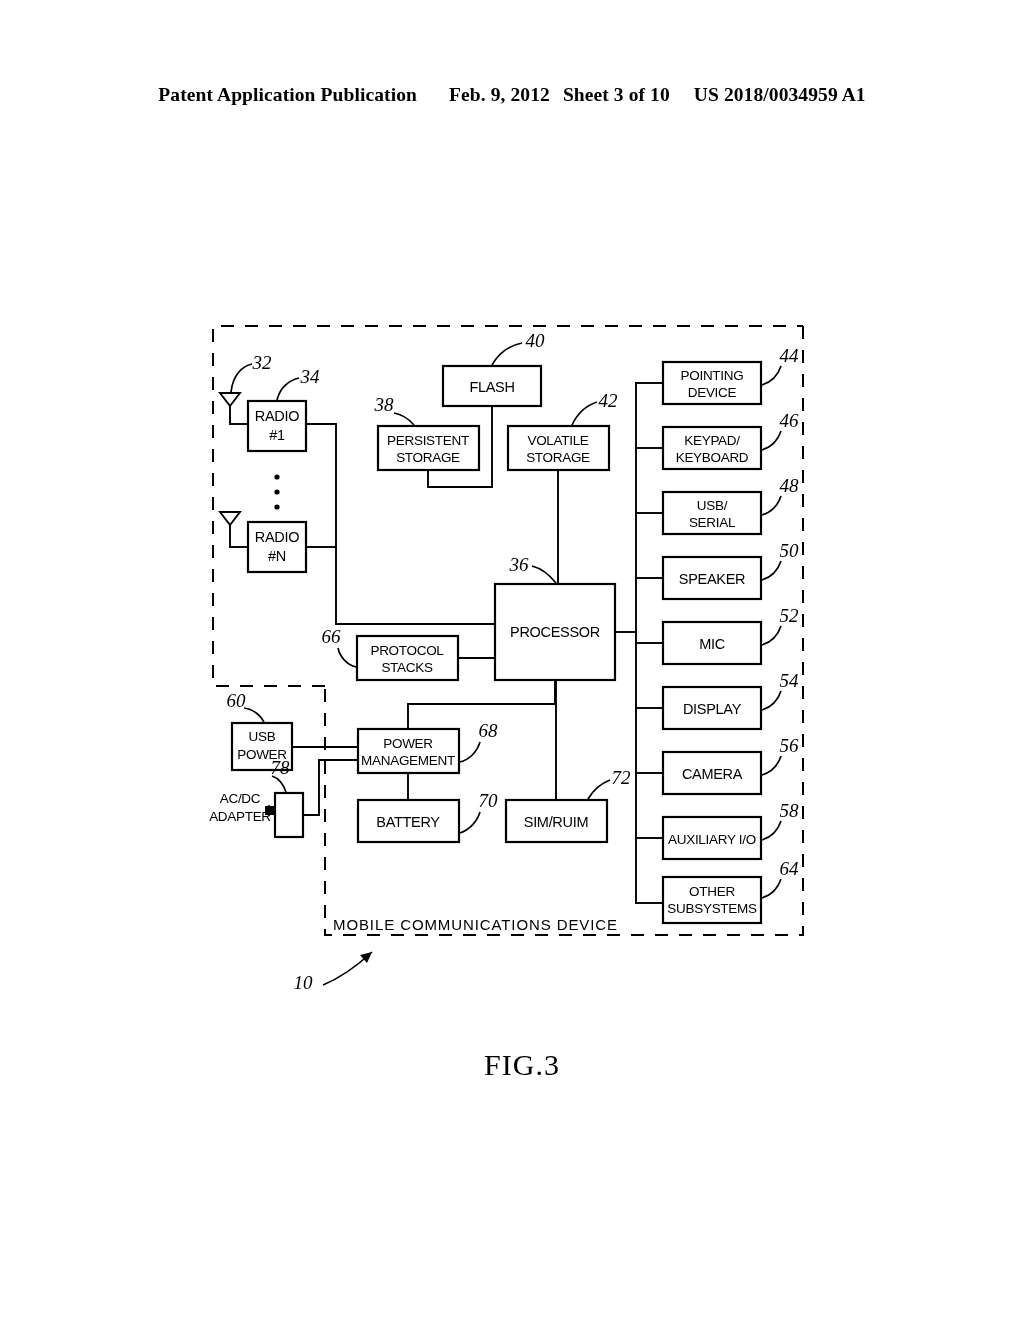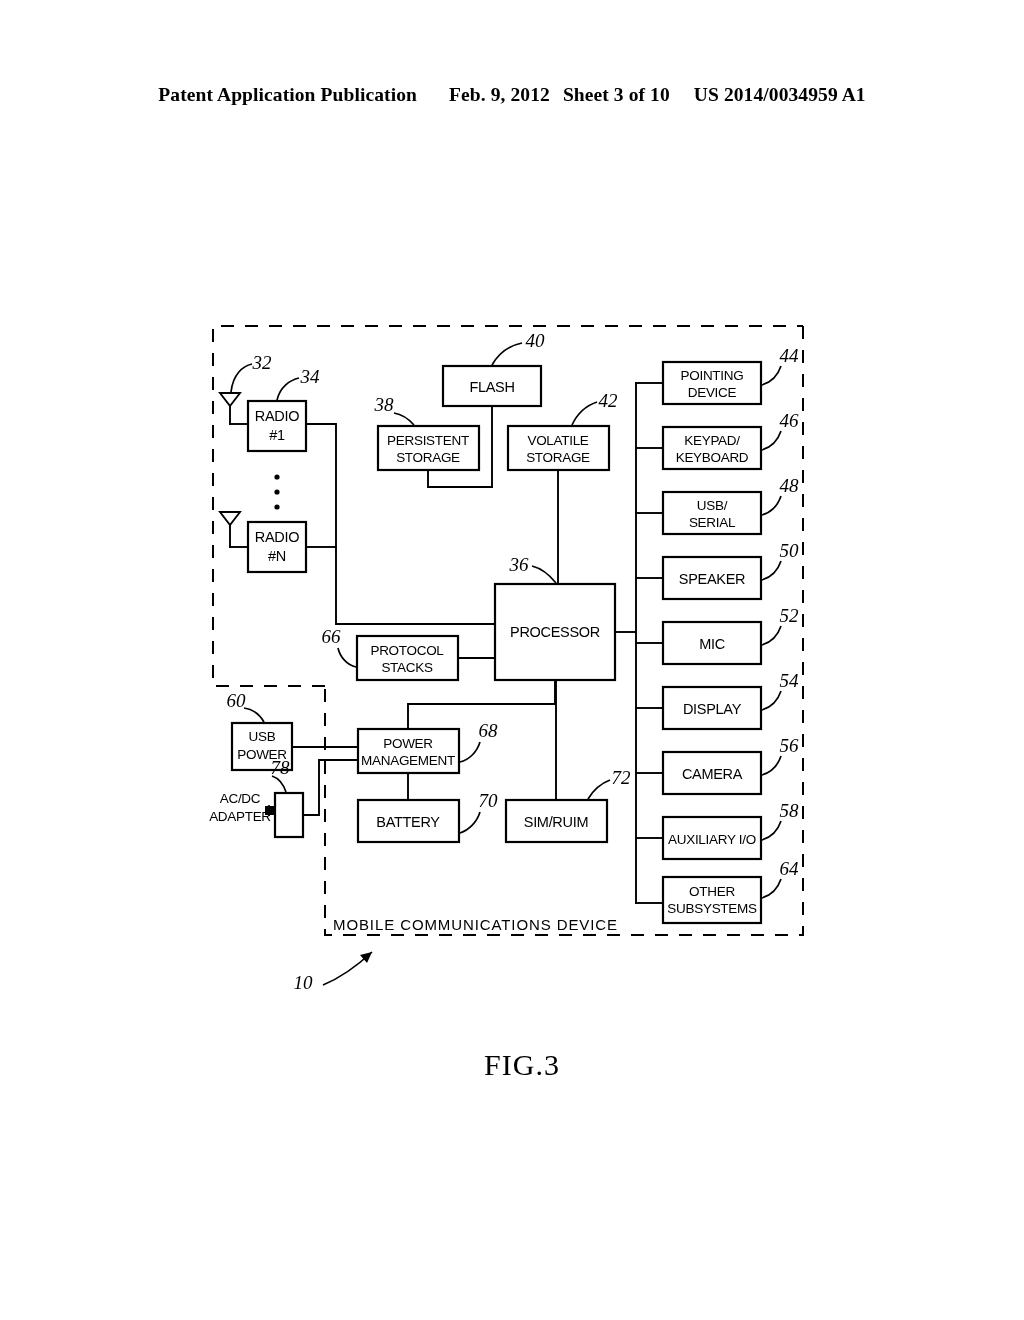--- a/index.html
+++ b/index.html
@@ -101,21 +101,21 @@
     stroke-width: 1.9;
   }
 </style>
 </head>
 <body>
 
 <div id="patent-header">
   <span class="h-pub">Patent Application Publication</span>
   <span class="h-date">Feb. 9, 2012</span>
   <span class="h-sheet">Sheet 3 of 10</span>
-  <span class="h-num">US 2014/0034959 A1</span>
+  <span class="h-num">US 2018/0034959 A1</span>
 </div>
 
 <div id="figure-area">
 <svg width="1024" height="1320" viewBox="0 0 1024 1320" xmlns="http://www.w3.org/2000/svg">
 
   <path class="dashbox" d="M 325 686 L 213 686 L 213 326 L 803 326"></path>
 
   <path class="dashbox" d="M 803 326 L 803 935 L 325 935 L 325 686"></path>
 
   <g>

